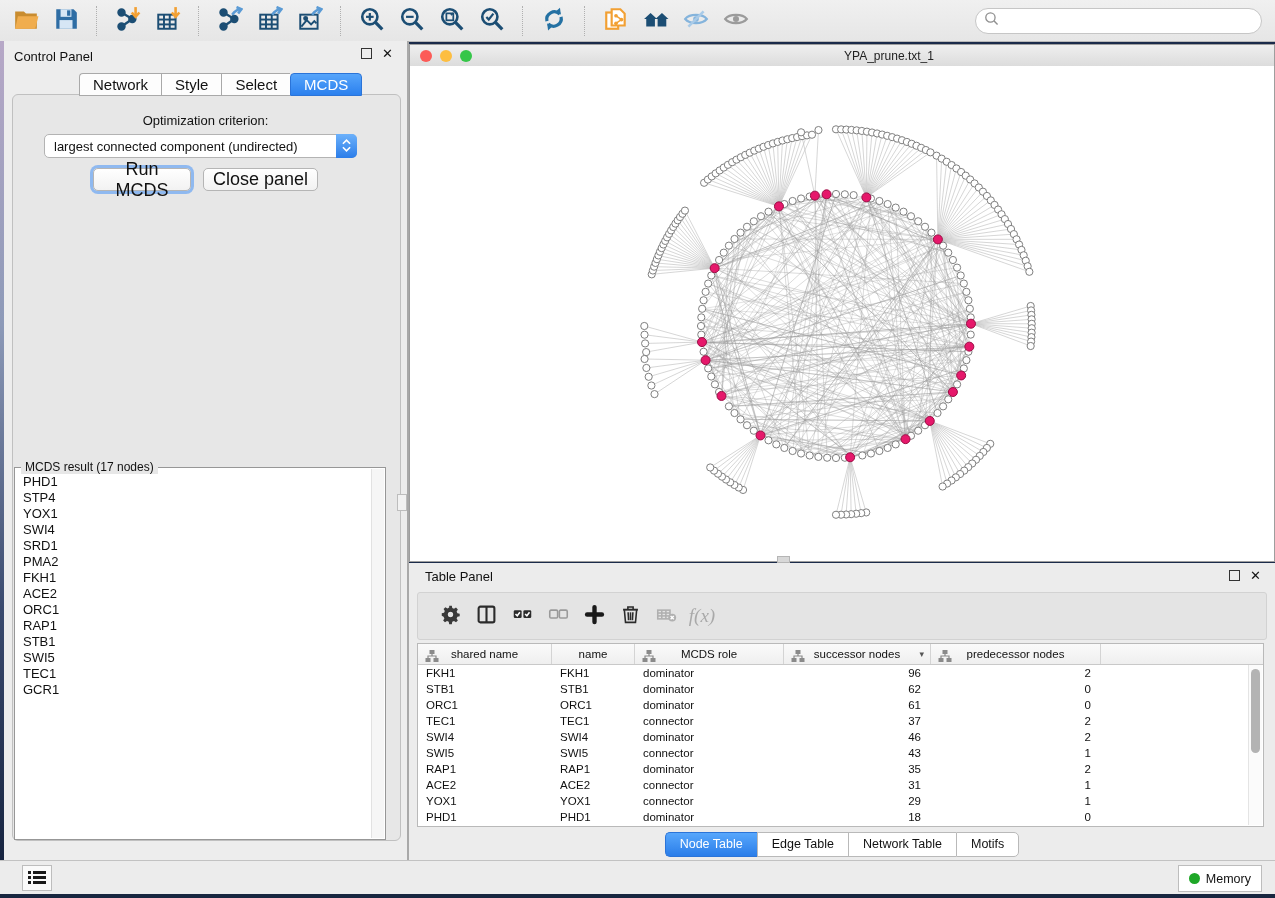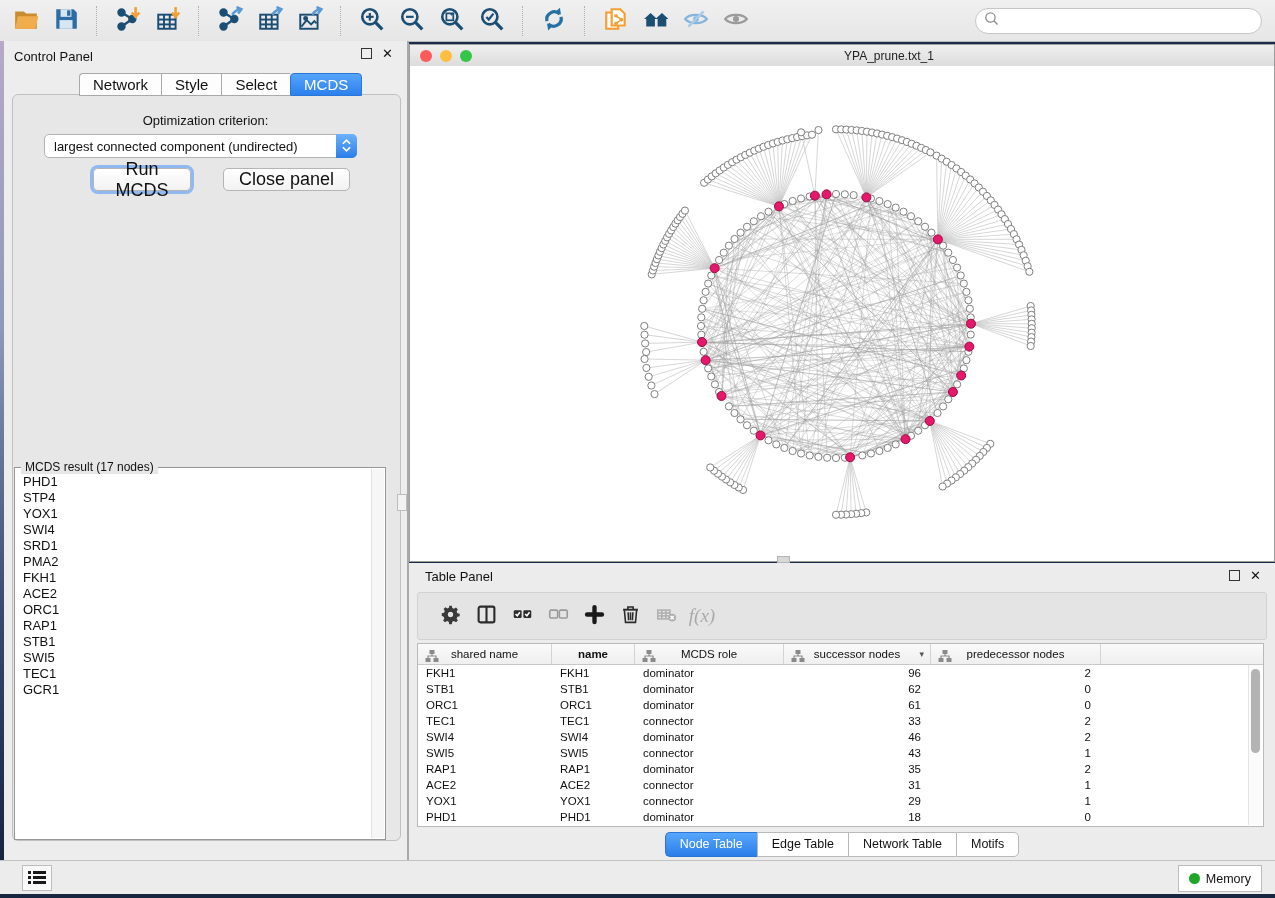--- a/index.html
+++ b/index.html
@@ -50,21 +50,21 @@
     border-radius:5px;display:flex;align-items:center;box-sizing:border-box;}
   .criterion-text{flex:1;font-size:13px;color:#111;padding-left:9px;white-space:nowrap;}
   .stepper{width:21px;height:24px;margin:-1px -1px 0 0;border-radius:0 5px 5px 0;
     background:linear-gradient(#6cb1fb,#2b7de9);display:flex;flex-direction:column;
     align-items:center;justify-content:center;gap:1px;}
   .stepper svg{width:9px;height:6px;}
   .btn{background:linear-gradient(#ffffff,#f2f2f2);border:1px solid #b5b5b5;border-radius:5px;
     font-size:18px;color:#111;height:23px;display:inline-flex;align-items:center;justify-content:center;
     box-sizing:border-box;font-family:inherit;}
   .run-btn{left:93px;top:168px;width:98px;box-shadow:0 0 0 3px rgba(95,160,245,.65);}
-  .closep-btn{left:203px;top:168px;width:127px;margin-left:20px;}
+  .closep-btn{left:203px;top:168px;width:115px;}
 
   .result-box{left:14px;top:467px;width:370px;height:371px;border:1px solid #979797;background:#fff;}
   .result-legend{position:absolute;top:-8px;left:6px;background:#e7e7e7;padding:0 4px;
     font-size:12px;color:#111;white-space:nowrap;}
   .result-list{position:absolute;left:1px;top:6px;right:13px;bottom:1px;overflow:hidden;
     font-size:13px;color:#111;line-height:16px;padding-left:7px;}
   .result-scroll{position:absolute;top:1px;right:1px;bottom:1px;width:12px;background:#f6f6f6;border-left:1px solid #e2e2e2;}
 
   .vsplit{left:407px;top:41px;width:2px;height:819px;background:#a9a9a9;}
   .vsplit-handle{left:397px;top:494px;width:10px;height:17px;background:#f2f2f2;
@@ -1176,21 +1176,21 @@
                 <rect x="4.5" y="1" width="5" height="4"></rect>
                 <rect x="0.5" y="9" width="5" height="4"></rect>
                 <rect x="8.5" y="9" width="5" height="4"></rect>
               </g>
               <g stroke="#8a8a8a" stroke-width="1.2" fill="none">
                 <path d="M7 5 V7 M3 9 V7 H11 V9"></path>
               </g>
             </svg></span>
           <span>shared name</span>
         </div>
-        <div class="dt-hcell" style="width: 83px; font-weight: bold;">
+        <div class="dt-hcell" style="width: 83px;">
           <span>name</span>
         </div>
         <div class="dt-hcell" style="width: 149px;">
           <span class="treeicon" style="width:14px;height:14px;display:inline-block;"><svg viewBox="0 0 14 14">
               <g fill="#8a8a8a">
                 <rect x="4.5" y="1" width="5" height="4"></rect>
                 <rect x="0.5" y="9" width="5" height="4"></rect>
                 <rect x="8.5" y="9" width="5" height="4"></rect>
               </g>
               <g stroke="#8a8a8a" stroke-width="1.2" fill="none">
@@ -1247,21 +1247,21 @@
           <div class="dt-cell" style="width: 134px; padding: 0px 0px 0px 8px;">ORC1</div>
           <div class="dt-cell" style="width: 83px; padding: 0px 0px 0px 8px;">ORC1</div>
           <div class="dt-cell" style="width: 149px; padding: 0px 0px 0px 8px;">dominator</div>
           <div class="dt-cell num" style="width: 147px; padding: 0px 10px 0px 0px;">61</div>
           <div class="dt-cell num" style="width: 170px; padding: 0px 10px 0px 0px;">0</div>
         </div>
         <div class="dt-row">
           <div class="dt-cell" style="width: 134px; padding: 0px 0px 0px 8px;">TEC1</div>
           <div class="dt-cell" style="width: 83px; padding: 0px 0px 0px 8px;">TEC1</div>
           <div class="dt-cell" style="width: 149px; padding: 0px 0px 0px 8px;">connector</div>
-          <div class="dt-cell num" style="width: 147px; padding: 0px 10px 0px 0px;">33</div>
+          <div class="dt-cell num" style="width: 147px; padding: 0px 10px 0px 0px;">37</div>
           <div class="dt-cell num" style="width: 170px; padding: 0px 10px 0px 0px;">2</div>
         </div>
         <div class="dt-row">
           <div class="dt-cell" style="width: 134px; padding: 0px 0px 0px 8px;">SWI4</div>
           <div class="dt-cell" style="width: 83px; padding: 0px 0px 0px 8px;">SWI4</div>
           <div class="dt-cell" style="width: 149px; padding: 0px 0px 0px 8px;">dominator</div>
           <div class="dt-cell num" style="width: 147px; padding: 0px 10px 0px 0px;">46</div>
           <div class="dt-cell num" style="width: 170px; padding: 0px 10px 0px 0px;">2</div>
         </div>
         <div class="dt-row">

